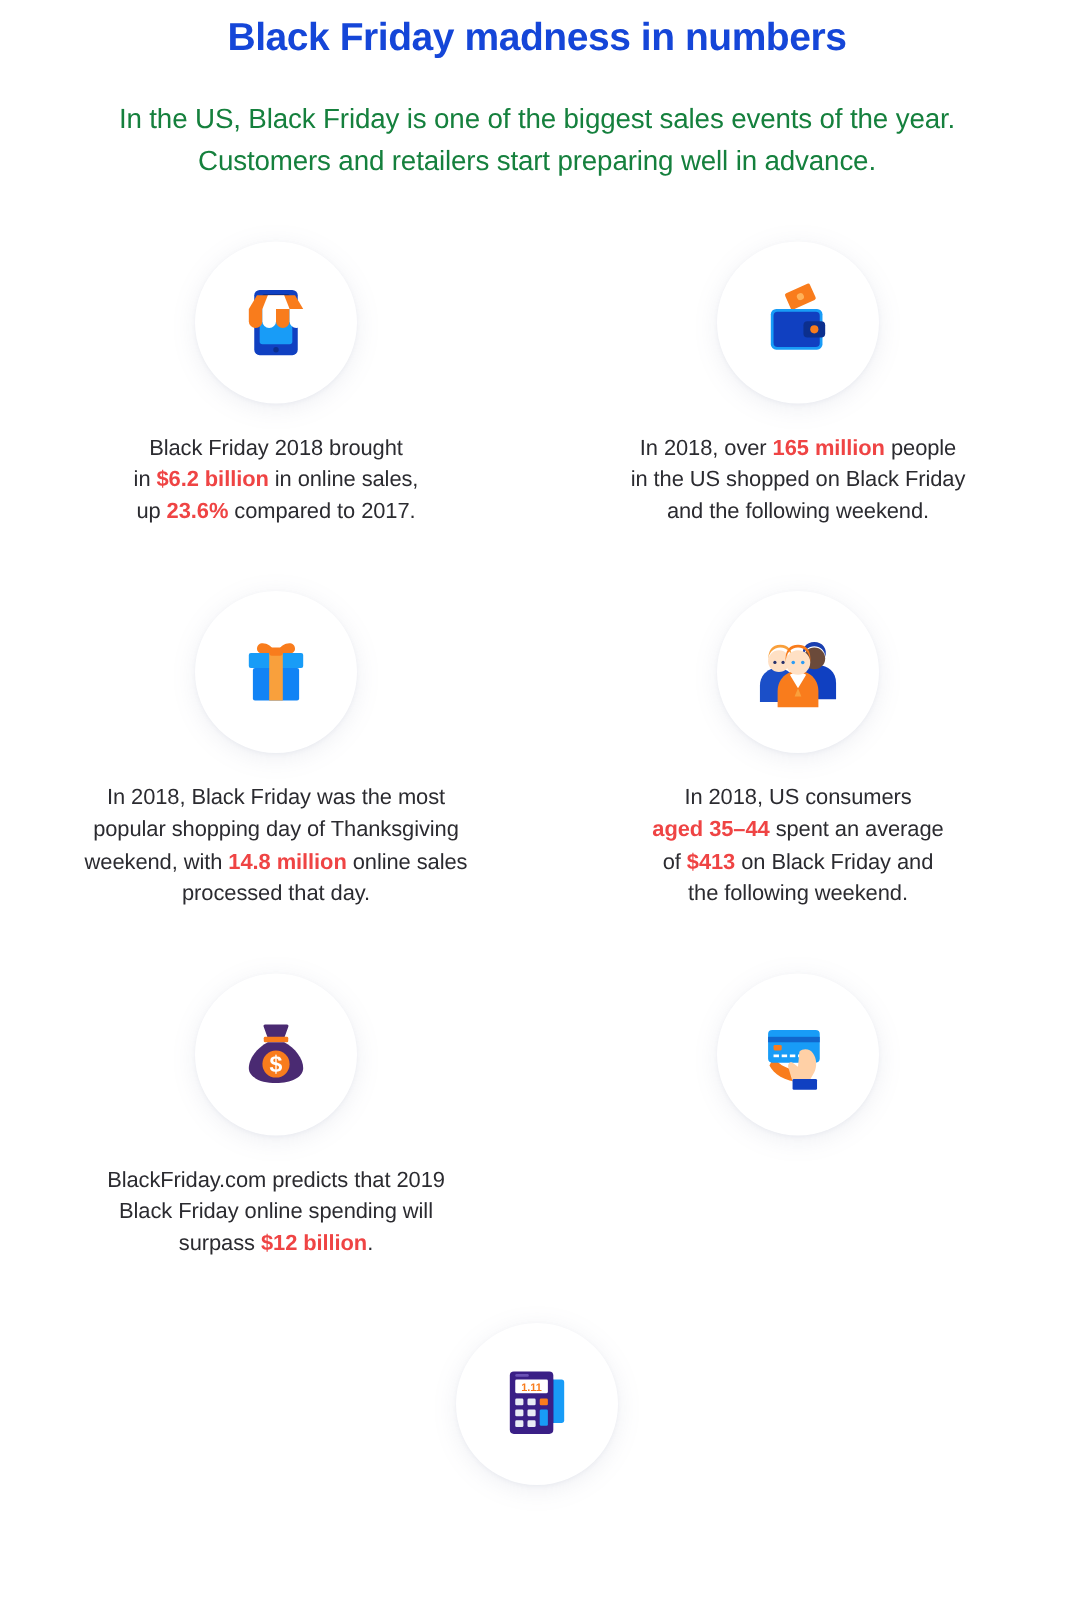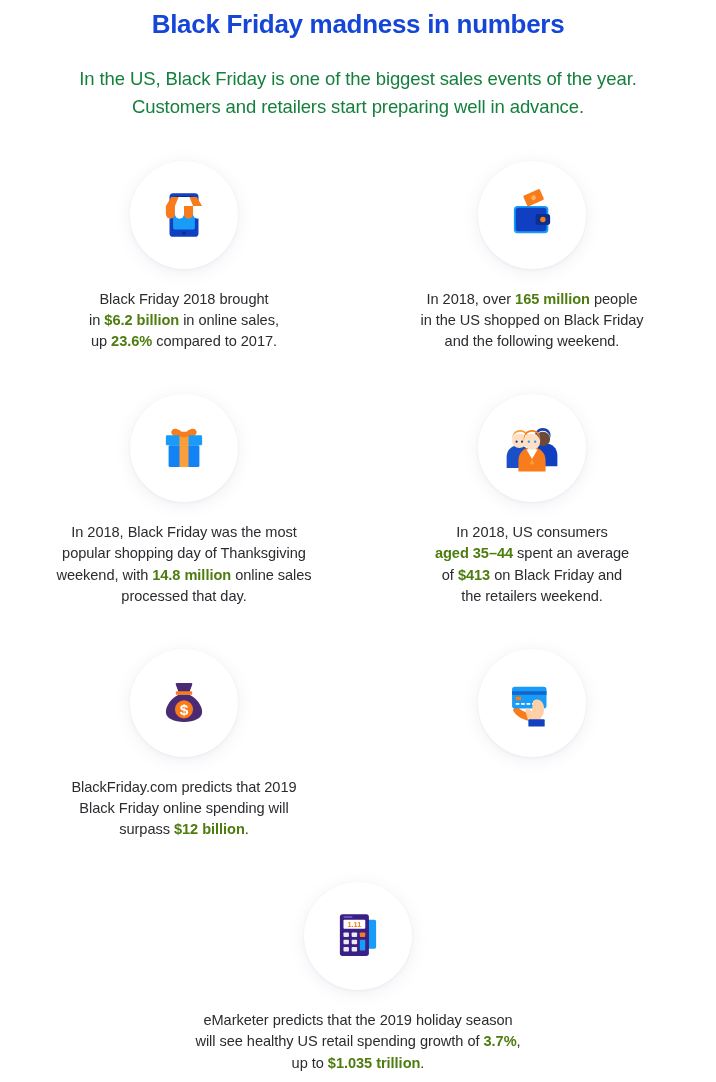--- a/index.html
+++ b/index.html
@@ -79,21 +79,21 @@
   .caption {
     margin-top: 20px;
     text-align: center;
     font-size: 14.6px;
     line-height: 1.45;
     color: #2b2b30;
     letter-spacing: -0.05px;
     max-width: 280px;
   }
   .hl {
-    color: #4d7c0f;
+    color: #ef4444;
     font-weight: bold;
   }
 
   
   .row-gap-1 { height: 42px; grid-column: 1 / span 2; }
 </style>
 </head>
 <body>
 
 <div class="page">
@@ -165,21 +165,21 @@
     <circle cx="21" cy="25" r="1.2" fill="#27316b"></circle>
     <path d="M17 46c0-9 7-15 15-15s15 6 15 15v12H17z" fill="#f97c1c"></path>
     <path d="M26 34 L32 44 L38 34 L34 32 L30 32 Z" fill="#ffffff"></path>
     <path d="M32 44 l2.5 6 h-5z" fill="#f9a03c"></path>
     <circle cx="32" cy="25" r="9" fill="#ffe0c4"></circle>
     <path d="M23 25c0-7 4-11 9-11s9 4 9 11c1-9-3-13-9-13s-10 4-9 13z" fill="#f97c1c"></path>
     <circle cx="28.5" cy="25" r="1.3" fill="#2b9cf5"></circle>
     <circle cx="35.5" cy="25" r="1.3" fill="#2b9cf5"></circle>
   </svg>
         </div>
-        <div class="caption"><span>In 2018, US consumers</span><br><span class="hl">aged 35–44</span><span> spent an average</span><br><span>of </span><span class="hl">$413</span><span> on Black Friday and</span><br><span>the retailers weekend.</span></div>
+        <div class="caption"><span>In 2018, US consumers</span><br><span class="hl">aged 35–44</span><span> spent an average</span><br><span>of </span><span class="hl">$413</span><span> on Black Friday and</span><br><span>the following weekend.</span></div>
       </div>
       <div class="row-gap-1"></div>
       <div class="cell">
         <div class="icon-circle">
           <svg width="58" height="58" viewBox="0 0 64 64" xmlns="http://www.w3.org/2000/svg">
     <path d="M24 10h16c1 0 1.5 1 1 1.8L38 20H26l-3-8.2c-.5-.8 0-1.8 1-1.8z" fill="#4a2a72"></path>
     <rect x="23" y="19" width="18" height="4" rx="1" fill="#f97c1c"></rect>
     <path d="M26 23h12c8 4 14 12 14 19 0 7-9 11-20 11s-20-4-20-11c0-7 6-15 14-19z" fill="#4a2a72"></path>
     <circle cx="32" cy="39" r="10" fill="#f97c1c"></circle>
     <text x="32" y="45" font-family="Liberation Sans, sans-serif" font-size="17" font-weight="bold" fill="#ffffff" text-anchor="middle">$</text>
@@ -216,16 +216,15 @@
     <rect x="16" y="28" width="6" height="5" rx="1" fill="#e9ecf5"></rect>
     <rect x="25" y="28" width="6" height="5" rx="1" fill="#e9ecf5"></rect>
     <rect x="34" y="28" width="6" height="5" rx="1" fill="#f97c1c"></rect>
     <rect x="16" y="36" width="6" height="5" rx="1" fill="#e9ecf5"></rect>
     <rect x="25" y="36" width="6" height="5" rx="1" fill="#e9ecf5"></rect>
     <rect x="34" y="36" width="6" height="12" rx="1" fill="#189cf7"></rect>
     <rect x="16" y="44" width="6" height="5" rx="1" fill="#e9ecf5"></rect>
     <rect x="25" y="44" width="6" height="5" rx="1" fill="#e9ecf5"></rect>
   </svg>
         </div>
-        <div class="caption"><span>eMarketer predicts that the 2019 holiday season</span><br><span>will see healthy US retail spending growth of </span><span class="hl">3.7%</span><span>,</span><br><span>up to </span><span class="hl">$1.035 trillion</span><span>.</span></div>
       </div>
     </div>
 </div>
 
 </body></html>

